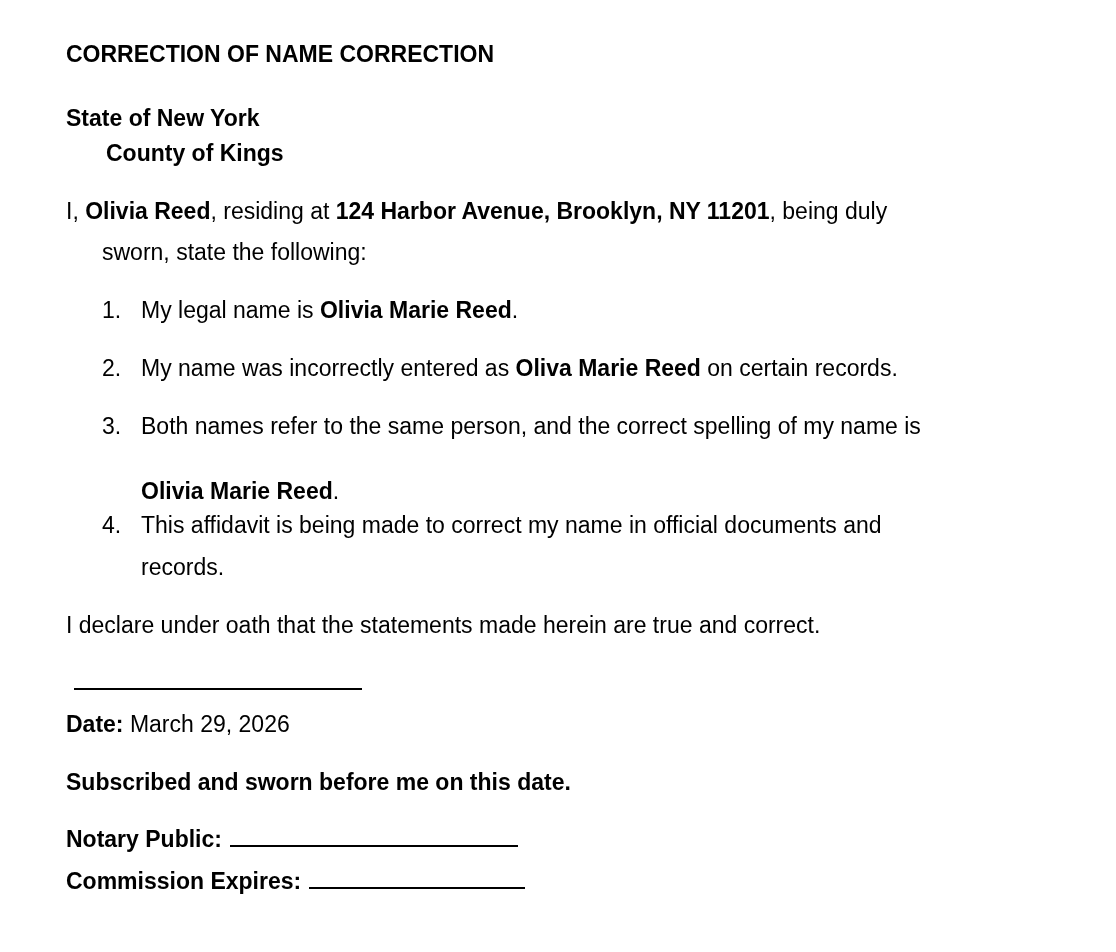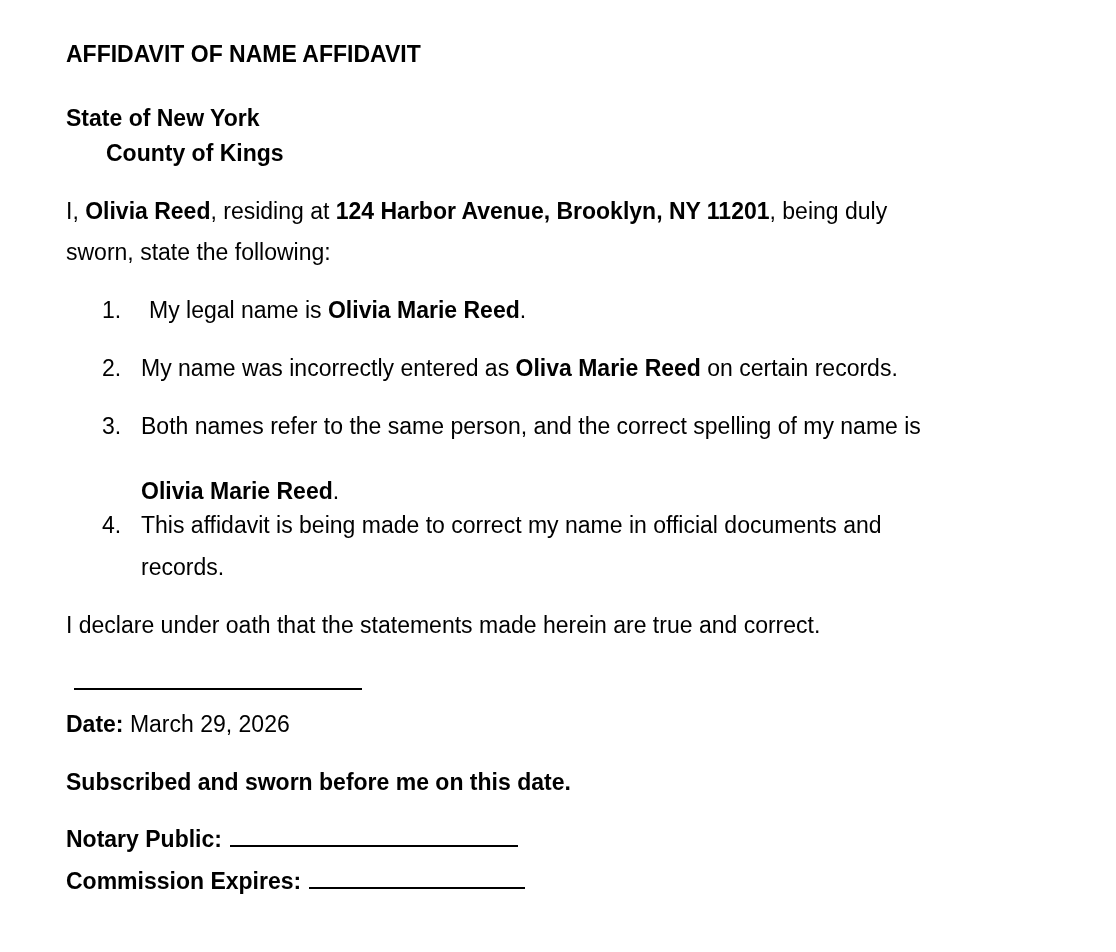--- a/index.html
+++ b/index.html
@@ -41,33 +41,33 @@
       height: 20px;
       vertical-align: baseline;
       margin-left: 8px;
     }
   </style>
 </head>
 <body>
 
 <div>
 
-  <div class="line b" style="top:40px;">AFFIDAVIT OF NAME AFFIDAVIT</div>
+  <div class="line b" style="top:40px;">CORRECTION OF NAME CORRECTION</div>
 
   <div class="line b" style="top:104px;">State of New York</div>
   <div class="line b" style="top:139px;margin-left:40px;">County of Kings</div>
 
   <div class="line" style="top:197px;">
     <span>I, </span><span class="b">Olivia Reed</span><span>, residing at </span><span class="b">124 Harbor Avenue, Brooklyn, NY 11201</span><span>, being duly</span>
   </div>
-  <div class="line" style="top:238px;">sworn, state the following:</div>
+  <div class="line" style="top:238px;margin-left:36px;">sworn, state the following:</div>
 
   <div>
     <div class="list-num" style="top:296px;">1.</div>
-    <div class="list-text" style="top:296px;margin-left:8px;">
+    <div class="list-text" style="top:296px;">
       <span>My legal name is </span><span class="b">Olivia Marie Reed</span><span>.</span>
     </div>
   </div>
 
   <div>
     <div class="list-num" style="top:354px;">2.</div>
     <div class="list-text" style="top:354px;">
       <span>My name was incorrectly entered as </span><span class="b">Oliva Marie Reed</span><span> on certain records.</span>
     </div>
   </div>

